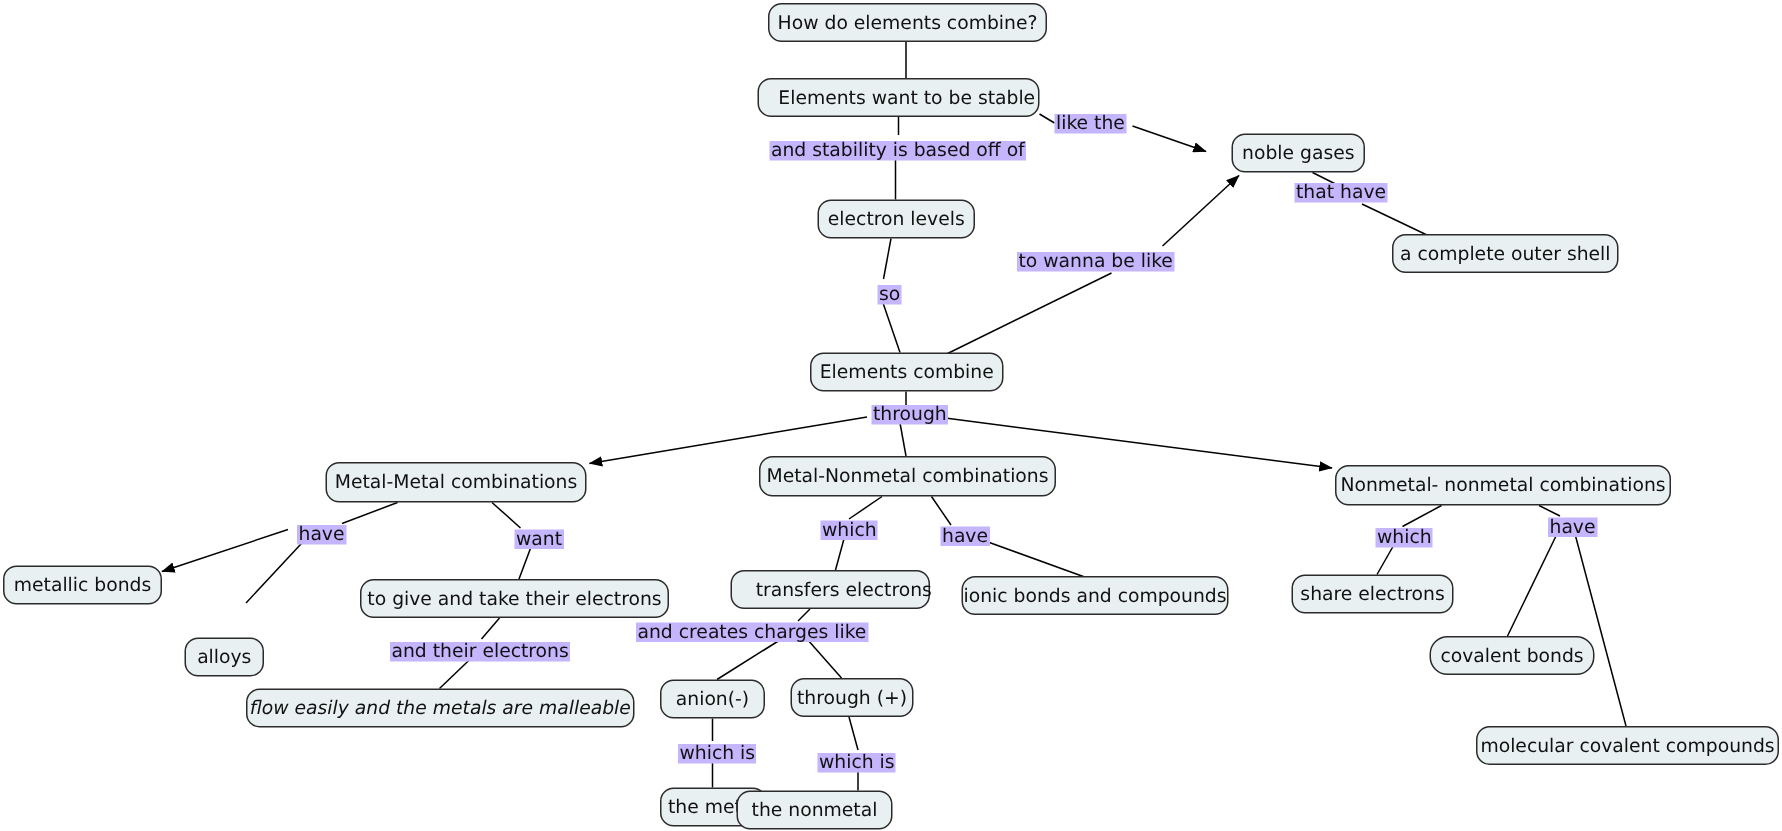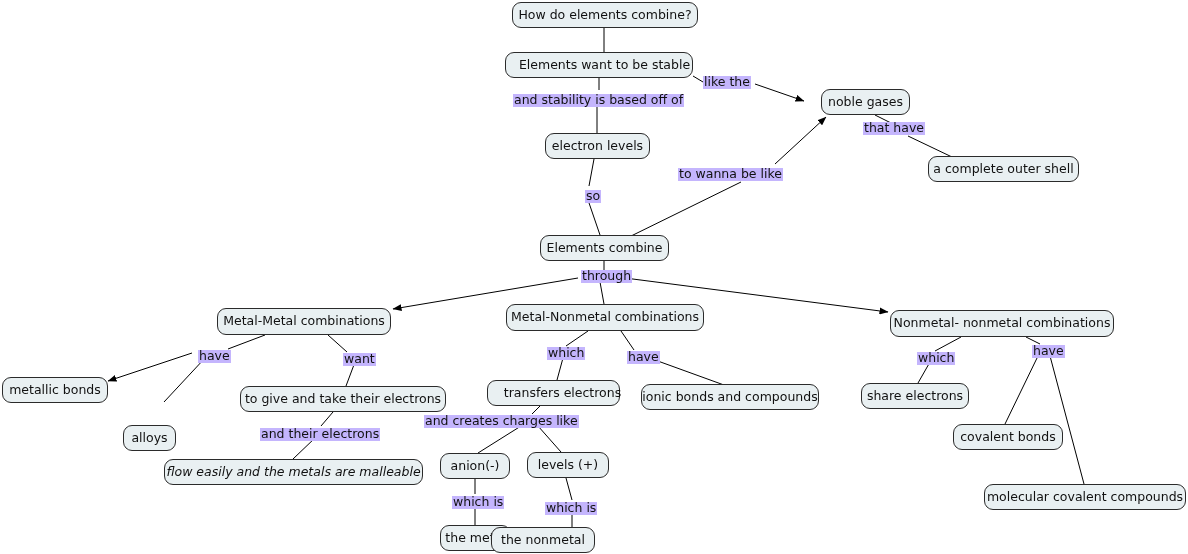--- a/index.html
+++ b/index.html
@@ -116,25 +116,25 @@
       <div class="node" style="left: 217px; top: 308px; width: 174px; height: 27px;">Metal-Metal combinations</div>
       <div class="node" style="left: 506px; top: 304px; width: 198px; height: 27px;">Metal-Nonmetal combinations</div>
       <div class="node" style="left: 890px; top: 310px; width: 224px; height: 27px;">Nonmetal- nonmetal combinations</div>
       <div class="node" style="left: 2px; top: 377px; width: 106px; height: 26px;">metallic bonds</div>
       <div class="node" style="left: 123px; top: 402px; width: 53px; height: 26px; margin-top: 23px;">alloys</div>
       <div class="node" style="left: 240px; top: 386px; width: 206px; height: 26px;">to give and take their electrons</div>
       <div class="node" style="left: 164px; top: 459px; width: 259px; height: 26px; font-style: italic;">flow easily and the metals are malleable</div>
       <div class="node" style="left: 487px; top: 380px; width: 133px; height: 26px; padding-left: 27px;">transfers electrons</div>
       <div class="node" style="left: 641px; top: 384px; width: 178px; height: 26px;">ionic bonds and compounds</div>
       <div class="node" style="left: 440px; top: 453px; width: 70px; height: 26px;">anion(-)</div>
-      <div class="node" style="left: 527px; top: 452px; width: 82px; height: 26px;">levels (+)</div>
+      <div class="node" style="left: 527px; top: 452px; width: 82px; height: 26px;">through (+)</div>
       <div class="node" style="left: 440px; top: 525px; width: 71px; height: 26px;">the metal</div>
       <div class="node" style="left: 491px; top: 527px; width: 104px; height: 26px;">the nonmetal</div>
       <div class="node" style="left: 861px; top: 383px; width: 108px; height: 26px;">share electrons</div>
-      <div class="node" style="left: 953px; top: 424px; width: 110px; height: 26px;">covalent bonds</div>
+      <div class="node" style="left: 953px; top: 424px; width: 110px; height: 26px; border-radius: 12px;">covalent bonds</div>
       <div class="node" style="left: 984px; top: 484px; width: 202px; height: 26px;">molecular covalent compounds</div>
     </div>
   <div id="labels-group">
       <div class="linklabel" style="left: 513px; top: 94px;">and stability is based off of</div>
       <div class="linklabel" style="left: 703px; top: 76px;">like the</div>
       <div class="linklabel" style="left: 863px; top: 122px;">that have</div>
       <div class="linklabel" style="left: 678px; top: 168px;">to wanna be like</div>
       <div class="linklabel" style="left: 585px; top: 190px;">so</div>
       <div class="linklabel" style="left: 581px; top: 270px;">through</div>
       <div class="linklabel" style="left: 198px; top: 350px;">have</div>

